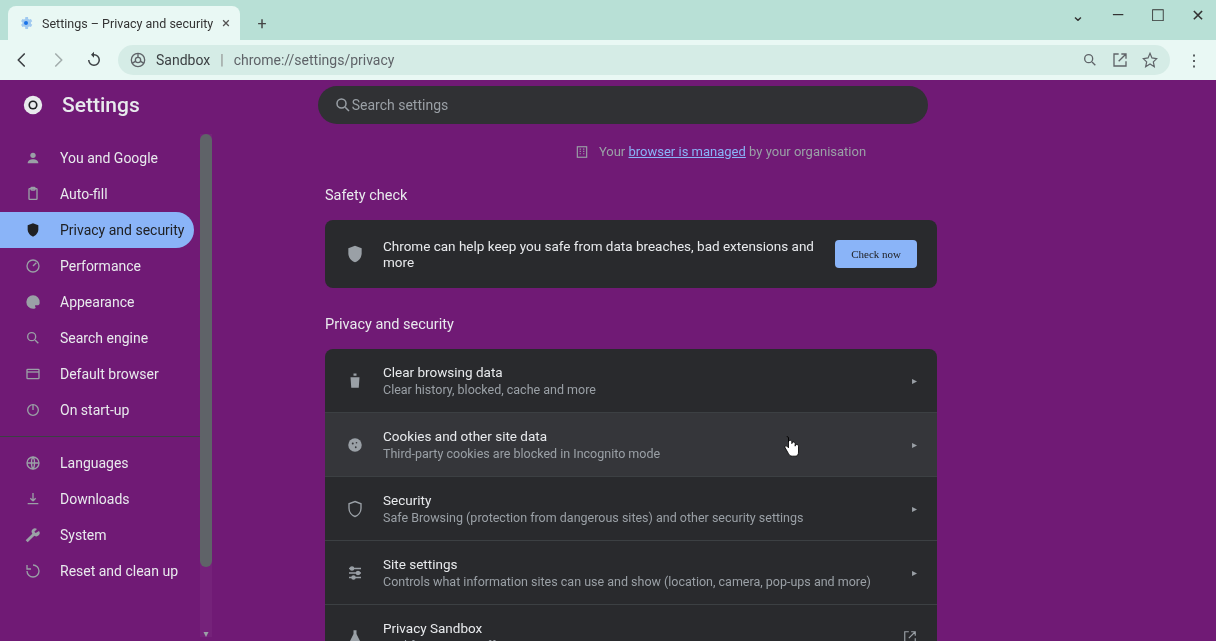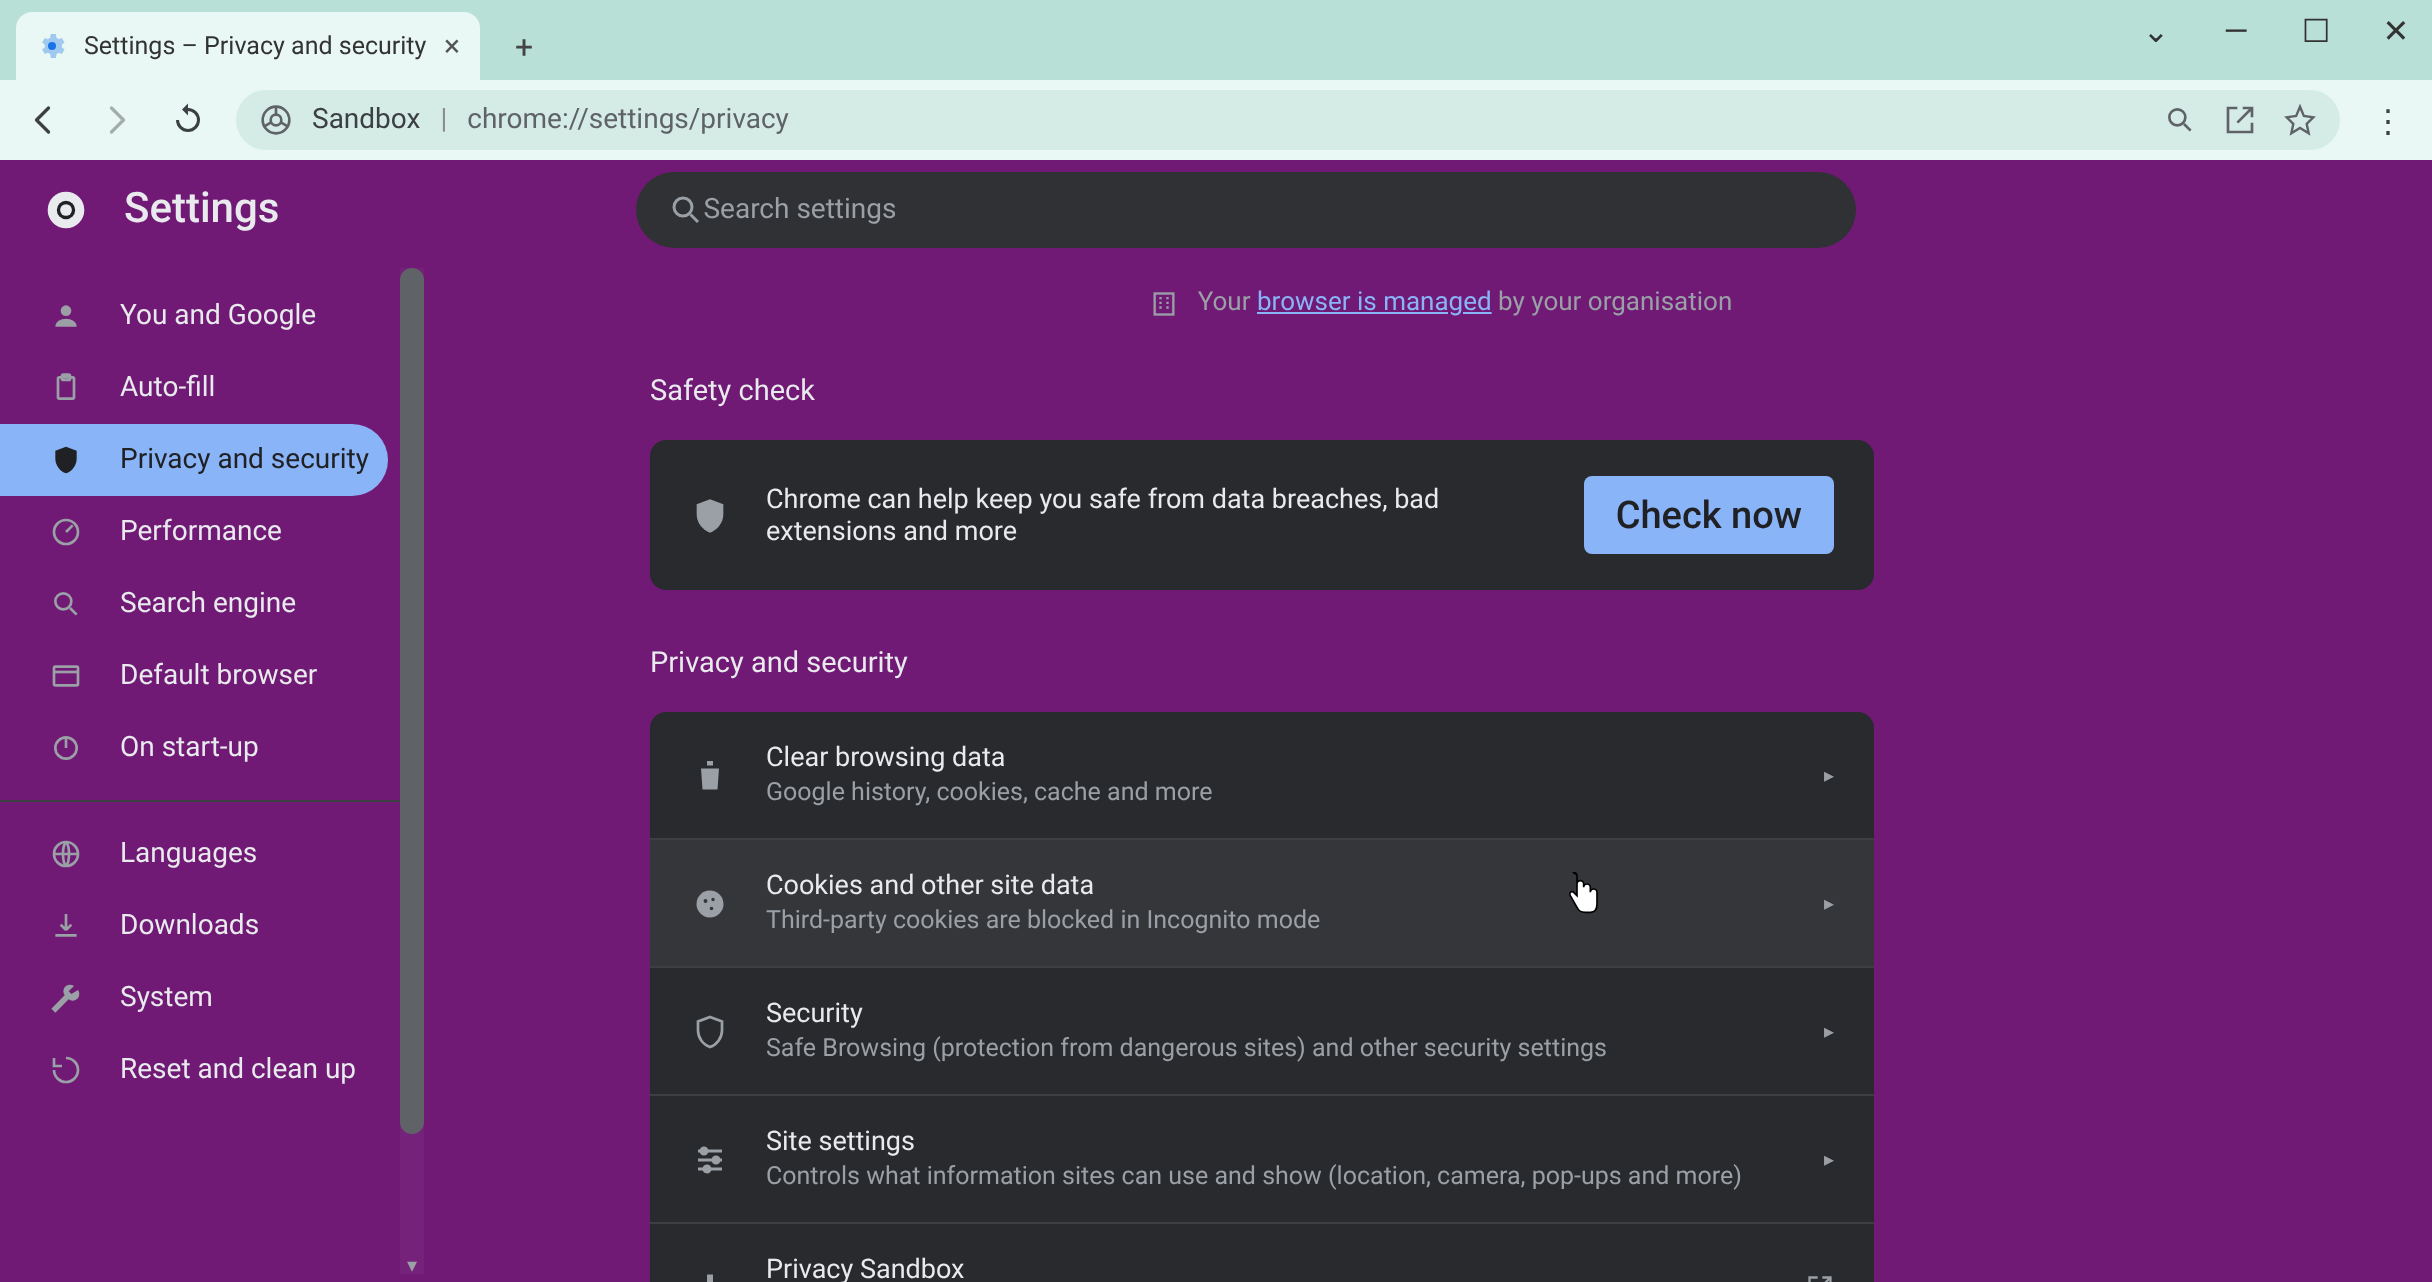--- a/index.html
+++ b/index.html
@@ -47,21 +47,21 @@
 
   .content { flex:1; overflow:auto; padding: 0 0 20px 0; margin-left: 13px;}
   .managed-banner { text-align:center; color:#9aa0a6; font-size:13px; padding: 14px 0 18px; display:flex; justify-content:center; gap:10px; align-items:center;}
   .managed-banner a { color:#8ab4f8; text-decoration:underline; }
 
   .section { width:612px; margin-left:100px; }
   .sec-title { font-size:14.5px; color:#e8eaed; margin: 10px 0 16px; }
   .card { background:#292a2d; border-radius:8px; }
   .safety-row { display:flex; align-items:center; padding:18px 20px; gap:18px;}
   .safety-row .txt { font-size:13.5px; color:#e8eaed; flex:1;}
-  .btn-primary { background:#8ab4f8; color:#202124; border:none; border-radius:4px; padding:8px 16px; font-size:19px; font-weight:500; cursor:pointer;}
+  .btn-primary { background:#8ab4f8; color:#202124; border:none; border-radius:4px; padding:8px 16px; font-size:11px; font-weight:500; cursor:pointer;font-family:Liberation Serif, serif;}
 
   .list-row { display:flex; align-items:center; padding:15px 20px; gap:18px; border-top:1px solid #3c4043; cursor:pointer;}
   .list-row:first-child { border-top:none;}
   .list-row.hover { background:#35363a;}
   .list-row .ico { width:20px; color:#9aa0a6; display:flex; justify-content:center;}
   .list-row .texts { flex:1;}
   .list-row .t1 { font-size:13.5px; color:#e8eaed;}
   .list-row .t2 { font-size:12.5px; color:#9aa0a6; margin-top:2px;}
   .list-row .arrow { color:#9aa0a6; font-size:10px;}
 
@@ -196,20 +196,28 @@
           <span class="ico">
             <svg width="16" height="16" viewBox="0 0 24 24" fill="none" stroke="#9aa0a6" stroke-width="2">
               <circle cx="12" cy="12" r="9"></circle>
               <path d="M12 12l5-5"></path>
             </svg>
           </span>
           <span>Performance</span>
         </div>
       <div class="side-item">
           <span class="ico">
+            <svg width="16" height="16" viewBox="0 0 24 24" fill="#9aa0a6">
+              <path d="M12 2a10 10 0 100 20h2a2 2 0 002-2c0-1-1-1-1-2s1-1 2-1h1a4 4 0 004-4A10 10 0 0012 2z"></path>
+            </svg>
+          </span>
+          <span>Appearance</span>
+        </div>
+      <div class="side-item">
+          <span class="ico">
             <svg width="16" height="16" viewBox="0 0 24 24" fill="none" stroke="#9aa0a6" stroke-width="2">
               <circle cx="10" cy="10" r="6"></circle>
               <path d="M15 15l5 5"></path>
             </svg>
           </span>
           <span>Search engine</span>
         </div>
       <div class="side-item">
           <span class="ico">
             <svg width="16" height="16" viewBox="0 0 24 24" fill="none" stroke="#9aa0a6" stroke-width="2">
@@ -298,21 +306,21 @@
         <div class="sec-title" style="margin-top:28px">Privacy and security</div>
         <div class="card">
           <div class="list-row">
             <span class="ico">
                 <svg width="18" height="18" viewBox="0 0 24 24" fill="#9aa0a6">
                   <path d="M6 7h12l-1 14H7zM4 5h16M10 2h4v3h-4z"></path>
                 </svg>
               </span>
             <div class="texts">
                 <div class="t1">Clear browsing data</div>
-                <div class="t2">Google history, cookies, cache and more</div>
+                <div class="t2">Clear history, blocked, cache and more</div>
               </div>
             <span class="arrow">▸</span>
           </div>
           <div class="list-row hover">
             <span class="ico">
                 <svg width="18" height="18" viewBox="0 0 24 24" fill="#9aa0a6">
                   <circle cx="12" cy="12" r="9"></circle>
                   <circle cx="9" cy="10" r="1.3" fill="#35363a"></circle>
                   <circle cx="14" cy="9" r="1.1" fill="#35363a"></circle>
                   <circle cx="13" cy="15" r="1.2" fill="#35363a"></circle>

